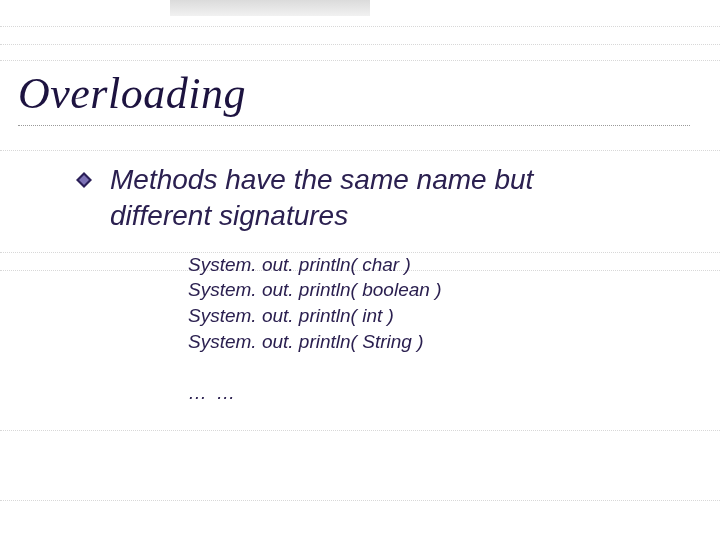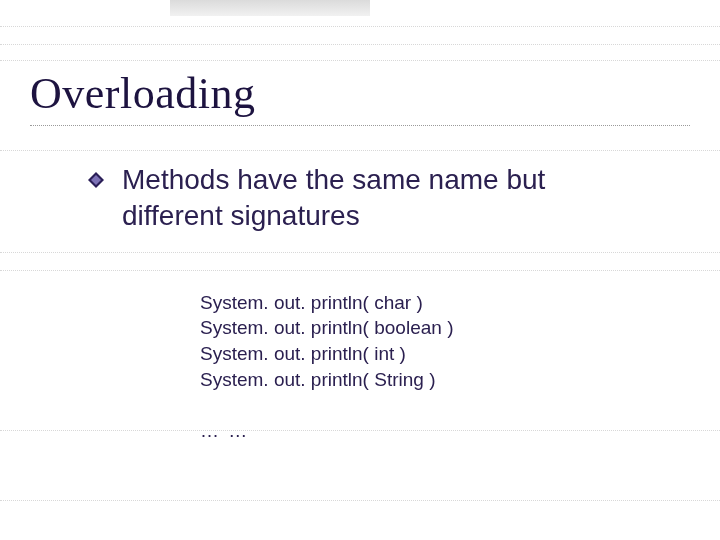--- a/index.html
+++ b/index.html
@@ -21,23 +21,24 @@
     position:absolute;left:0;right:0;
     border-top:1px dotted #d8d8d8;
   }
   .top-shadow{
     position:absolute;top:0;left:170px;width:200px;height:16px;
     background:linear-gradient(#bdbdbd,#e6e6e6);
     opacity:.55;
   }
   .slide{
     position:relative;
-    padding:68px 30px 0 30px;
+    padding:68px 30px 0 18px;
     box-sizing:border-box;
     height:100%;
+    font-style:italic;
   }
   .title{
     font-size:44px;
     font-weight:400;
     letter-spacing:.5px;
     margin:0 0 6px 0;
     font-family:"Georgia","Times New Roman",serif;
     color:#1d1340;
   }
   .title-underline{
@@ -53,21 +54,21 @@
   .bullet-icn{
     flex:0 0 auto;margin-top:10px;
   }
   .bullet-text{
     font-size:28px;
     line-height:1.28;
     font-family:"Verdana","Tahoma",sans-serif;
     color:#2b2050;
   }
   .code-block{
-    margin:56px 0 0 170px;
+    margin:18px 0 0 170px;
     font-size:19px;
     line-height:1.35;
     font-family:"Verdana","Tahoma",sans-serif;
     color:#2b2050;
     white-space:pre;
   }
   .ellip{
     margin:28px 0 0 170px;
     font-size:19px;
     color:#2b2050;

